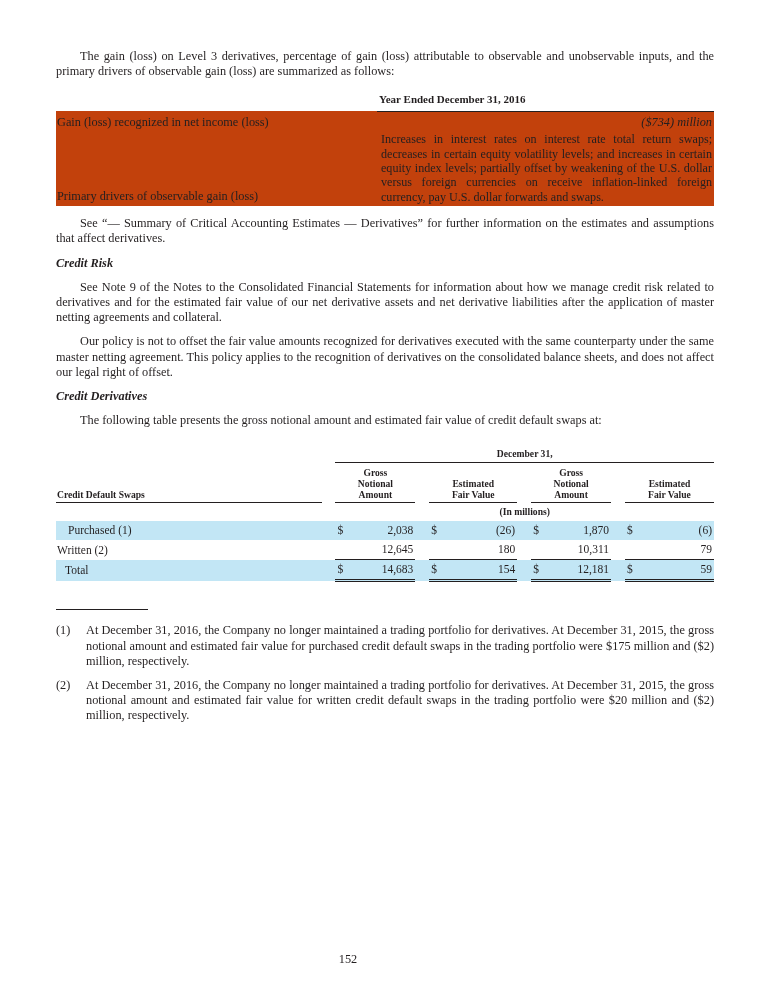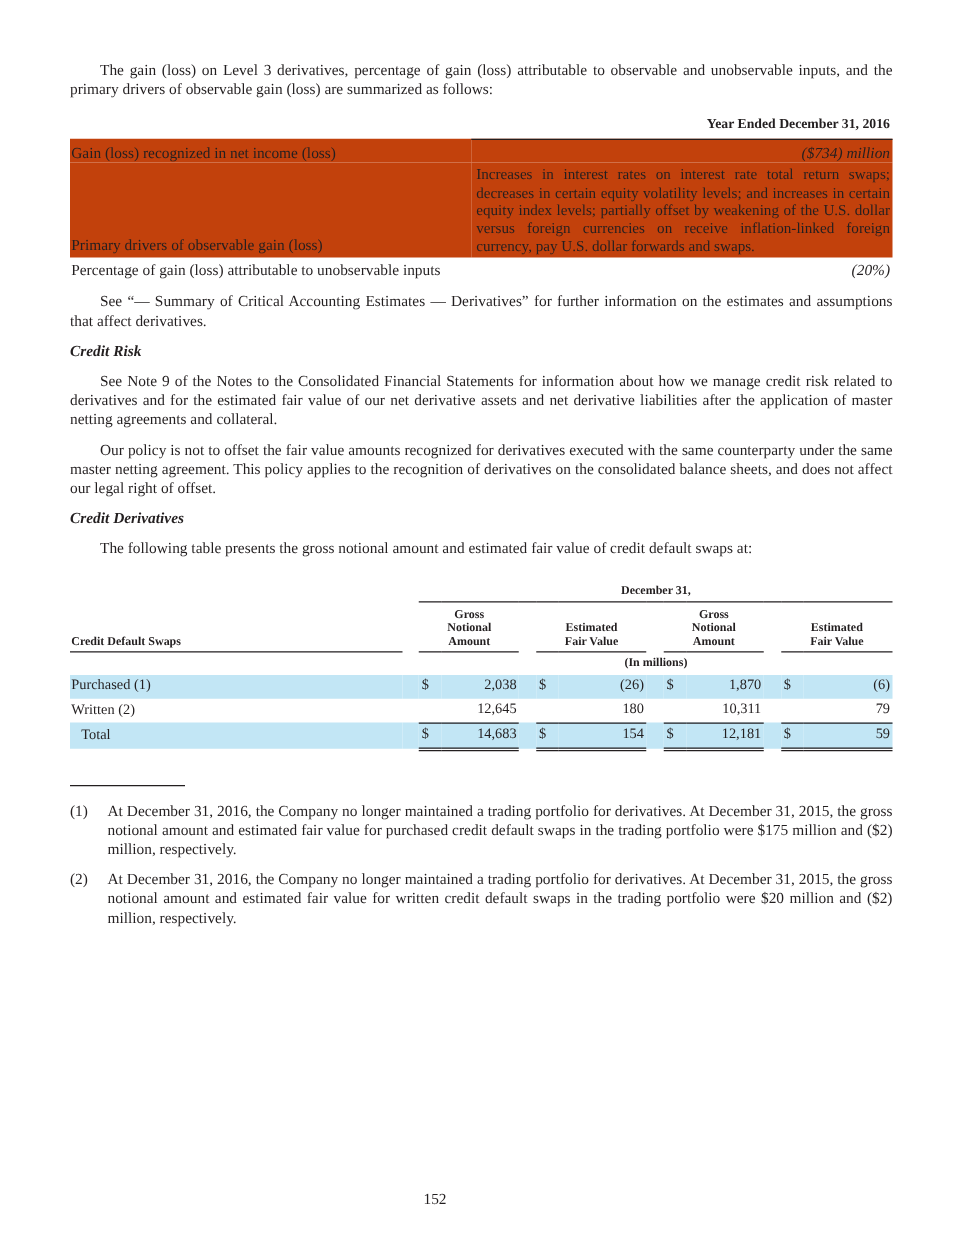--- a/index.html
+++ b/index.html
@@ -8,21 +8,21 @@
       font-family: "Liberation Serif", "DejaVu Serif", serif;
       color: #231f20; font-size: 12.3px; line-height: 15.2px;
     }
     .page { position: absolute; left: 56px; top: 49px; width: 658px; }
     p.body { margin: 0 0 9px 0; text-indent: 24px; text-align: justify; }
     h3.sub { margin: 0 0 9px 0; font-style: italic; font-weight: bold; font-size: 12.3px; }
 
     
     .t1 { width: 658px; border-collapse: collapse; margin: 13px 0 10px 0; }
     .t1 td { padding: 0 2px; vertical-align: bottom; }
-    .t1 .hdr td { font-weight: bold; font-size: 11px; text-align: right; padding-bottom: 3px; }
+    .t1 .hdr td { font-weight: bold; font-size: 11px; text-align: left; padding-bottom: 3px; }
     .t1 .hdr td.line { border-bottom: 1.3px solid #231f20; }
     .t1 .shaded td { background: #c2410c; }
     .t1 td.lbl { width: 318px; text-align: left; padding-left: 1px; }
     .t1 td.val { text-align: right; font-style: italic; }
     .t1 td.just { text-align: justify; font-size: 12.1px; line-height: 14.4px; padding: 2px 2px 2px 4px; }
     .t1 tr.r { height: 19px; }
 
     
     .t2 { width: 658px; border-collapse: collapse; margin: 20px 0 0 0; font-size: 11.5px; }
     .t2 td { padding: 0; vertical-align: bottom; }
@@ -53,24 +53,20 @@
       <td></td>
       <td class="line">Year Ended December 31, 2016</td>
     </tr>
     <tr class="r shaded">
       <td class="lbl">Gain (loss) recognized in net income (loss)</td>
       <td class="val">($734) million</td>
     </tr>
     <tr class="shaded">
       <td class="lbl" style="padding-bottom:2px">Primary drivers of observable gain (loss)</td>
       <td class="just">Increases in interest rates on interest rate total return swaps; decreases in certain equity volatility levels; and increases in certain equity index levels; partially offset by weakening of the U.S. dollar versus foreign currencies on receive inflation-linked foreign currency, pay U.S. dollar forwards and swaps.</td>
-    </tr>
-    <tr>
-      <td class="lbl" style="padding-top:3px">Percentage of gain (loss) attributable to unobservable inputs</td>
-      <td class="val">(20%)</td>
     </tr>
   </tbody>
     </table>
 
   <p class="body">See “— Summary of Critical Accounting Estimates — Derivatives” for further information on the estimates and assumptions that affect derivatives.</p>
 
   <h3 class="sub">Credit Risk</h3>
   <p class="body">See Note 9 of the Notes to the Consolidated Financial Statements for information about how we manage credit risk related to derivatives and for the estimated fair value of our net derivative assets and net derivative liabilities after the application of master netting agreements and collateral.</p>
   <p class="body">Our policy is not to offset the fair value amounts recognized for derivatives executed with the same counterparty under the same master netting agreement. This policy applies to the recognition of derivatives on the consolidated balance sheets, and does not affect our legal right of offset.</p>
 
@@ -124,21 +120,21 @@
         <div>Fair Value</div>
       </td>
     </tr>
     <tr>
       <td></td>
           <td></td>
       <td colspan="11" class="hb" style="padding:3px 0 4px">(In millions)</td>
     </tr>
 
     <tr class="dr shaded">
-      <td style="padding-left:1px">Purchased (1)</td>
+      <td style="padding-left:12px">Purchased (1)</td>
       <td></td>
       <td class="dol">$</td>
       <td class="num">2,038</td>
       <td></td>
       <td class="dol">$</td>
       <td class="num">(26)</td>
       <td></td>
       <td class="dol">$</td>
       <td class="num">1,870</td>
       <td></td>

